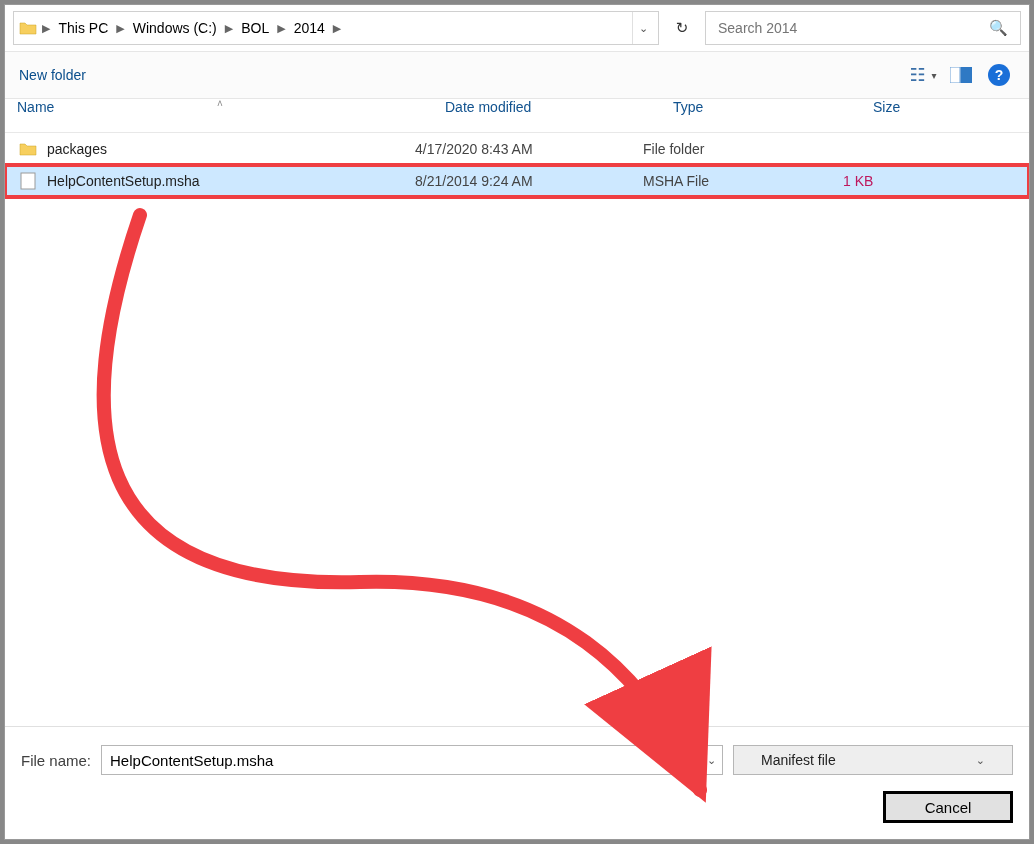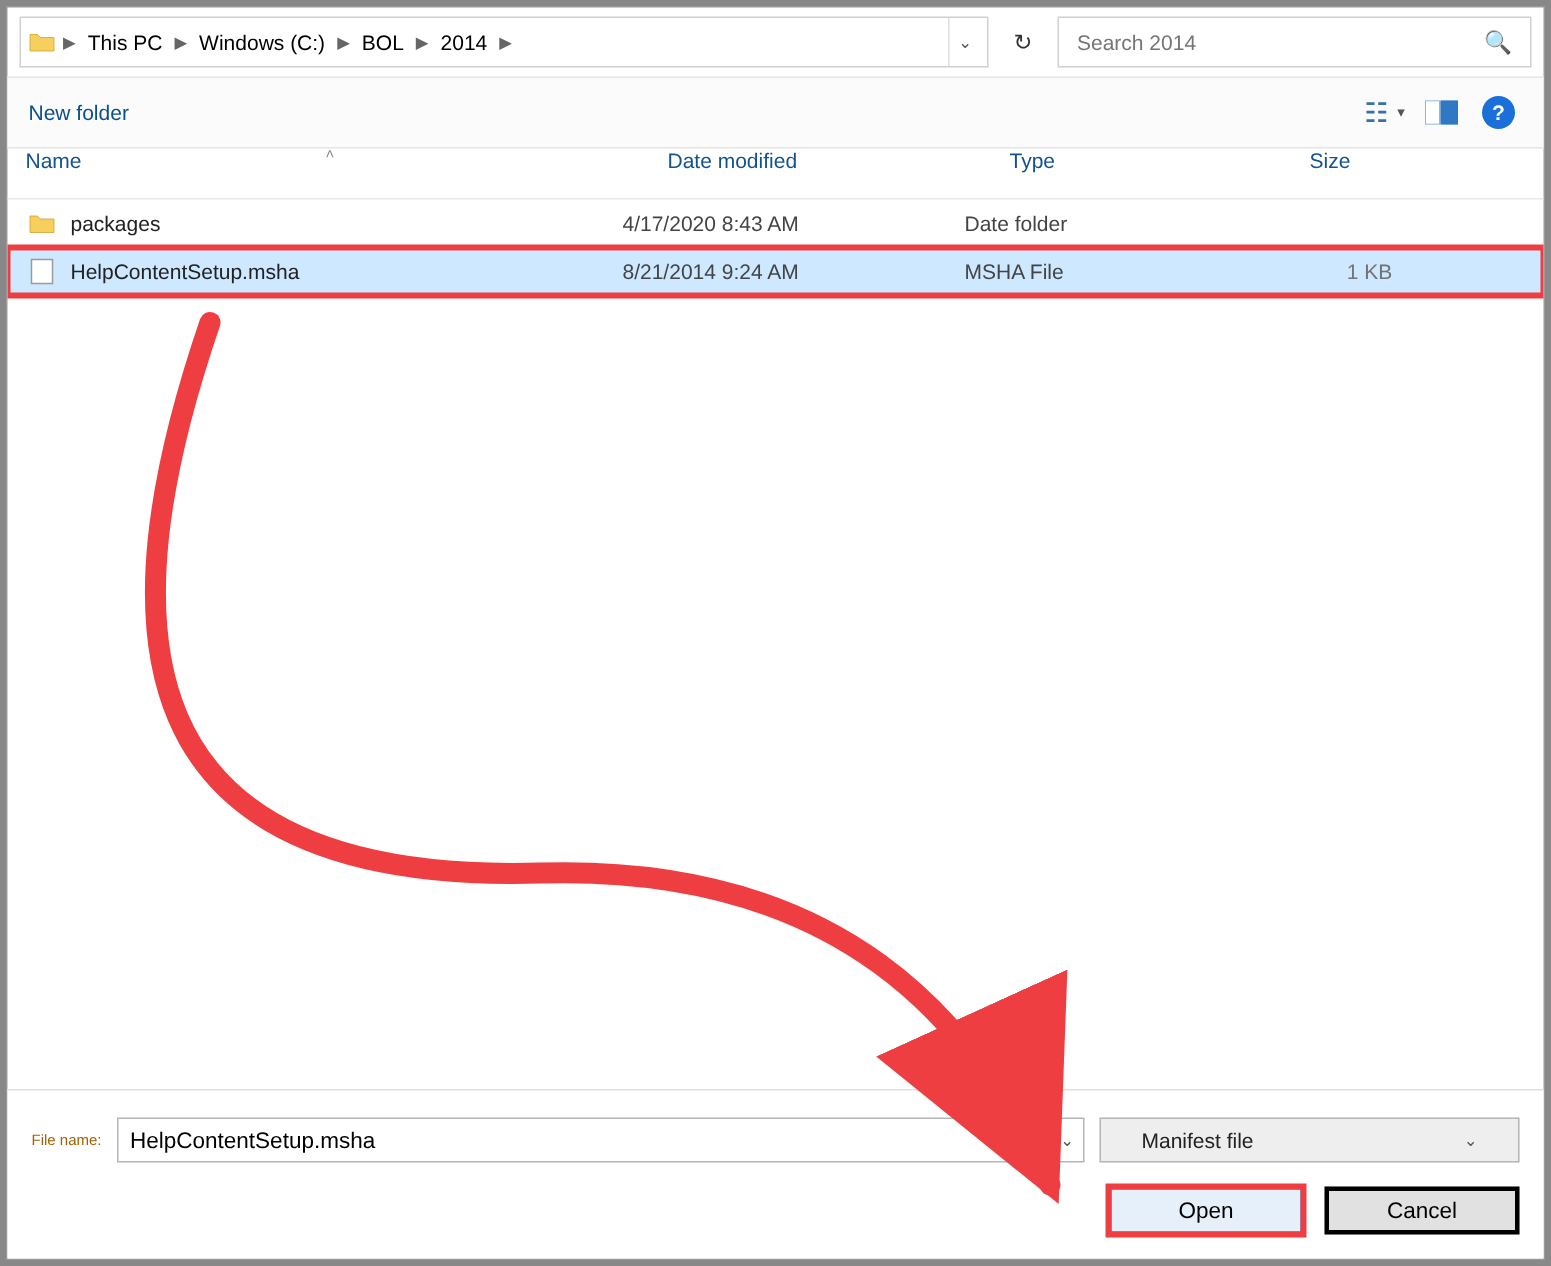--- a/index.html
+++ b/index.html
@@ -94,32 +94,32 @@
     .row {
       display:flex; align-items:center; height:32px;
       padding-left: 12px;
       color:#222;
     }
     .row.selected { background:#cde8ff; }
     .row .ic { width:22px; height:22px; margin-right:8px; display:flex; align-items:center; justify-content:center; }
     .row .c-name { width:398px; display:flex; align-items:center; }
     .row .c-date { width:228px; color:#444; }
     .row .c-type { width:200px; color:#444; }
-    .row .c-size { flex:1; text-align:center; padding-right:46px; color:#737373; }
+    .row .c-size { flex:1; text-align:left; padding-right:46px; color:#be185d; }
     
     .folder-svg path { fill:#f7cf5e; stroke:#c9a227; stroke-width:0.5; }
     .file-svg rect { fill:#fff; stroke:#9a9a9a; }
     
     .footer {
       border-top: 1px solid #e0e0e0;
       padding: 18px 16px 16px 16px;
       background:#fff;
     }
     .fn-row { display:flex; align-items:center; gap:10px; }
-    .fn-label { font-size:10px; color:#a16207; }
+    .fn-label { font-size:15px; color:#404040; }
     .fn-input {
       flex:1; height:30px; border:1px solid #b6b6b6;
       display:flex; align-items:center;
     }
     .fn-input input { flex:1; border:none; outline:none; padding:0 8px; font-size:15px; background:transparent; }
     .fn-chevron { width:22px; text-align:center; color:#555; border-left:1px solid #ddd; font-size:11px; }
     .filter {
       width:280px; height:30px; border:1px solid #b6b6b6;
       background:#eee;
       display:flex; align-items:center; padding:0 27px; justify-content:space-between;
@@ -204,21 +204,21 @@
     <div class="row">
       <div class="c-name">
         <span class="ic">
           <svg class="folder-svg" width="18" height="16" viewBox="0 0 18 16">
               <path d="M1 3 h5 l2 2 h9 v9 h-16 z"></path>
             </svg>
         </span>
         <span>packages</span>
       </div>
       <div class="c-date">4/17/2020 8:43 AM</div>
-      <div class="c-type">Date folder</div>
+      <div class="c-type">File folder</div>
       <div class="c-size"></div>
     </div>
     <div class="row selected hl-red">
       <div class="c-name">
         <span class="ic">
           <svg class="file-svg" width="16" height="18" viewBox="0 0 16 18">
               <rect x="1" y="1" width="14" height="16"></rect>
             </svg>
         </span>
         <span>HelpContentSetup.msha</span>
@@ -235,21 +235,20 @@
       <div class="fn-input">
         <input value="HelpContentSetup.msha" style="">
         <span class="fn-chevron">⌄</span>
       </div>
       <div class="filter">
         <span>Manifest file</span>
         <span style="font-size:11px;color:#555">⌄</span>
       </div>
     </div>
     <div class="btn-row">
-      <div class="btn primary hl-red">Open</div>
       <div class="btn">Cancel</div>
     </div>
   </div>
 
 </div>
 
 <svg class="annot-arrow" viewBox="0 0 1034 844">
   <defs>
     <marker id="arrowhead" markerWidth="12" markerHeight="12" refX="9" refY="5" orient="auto">
       <path d="M0,0 L10,5 L0,10 z" fill="#ef3e42"></path>

